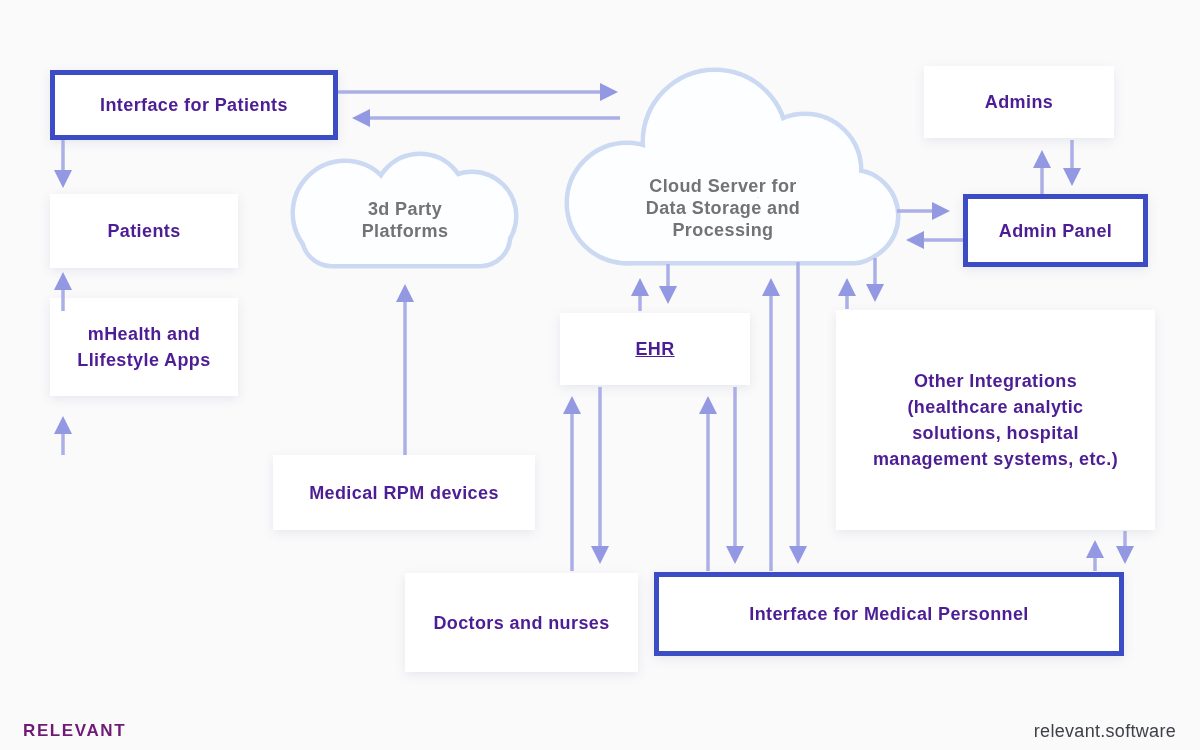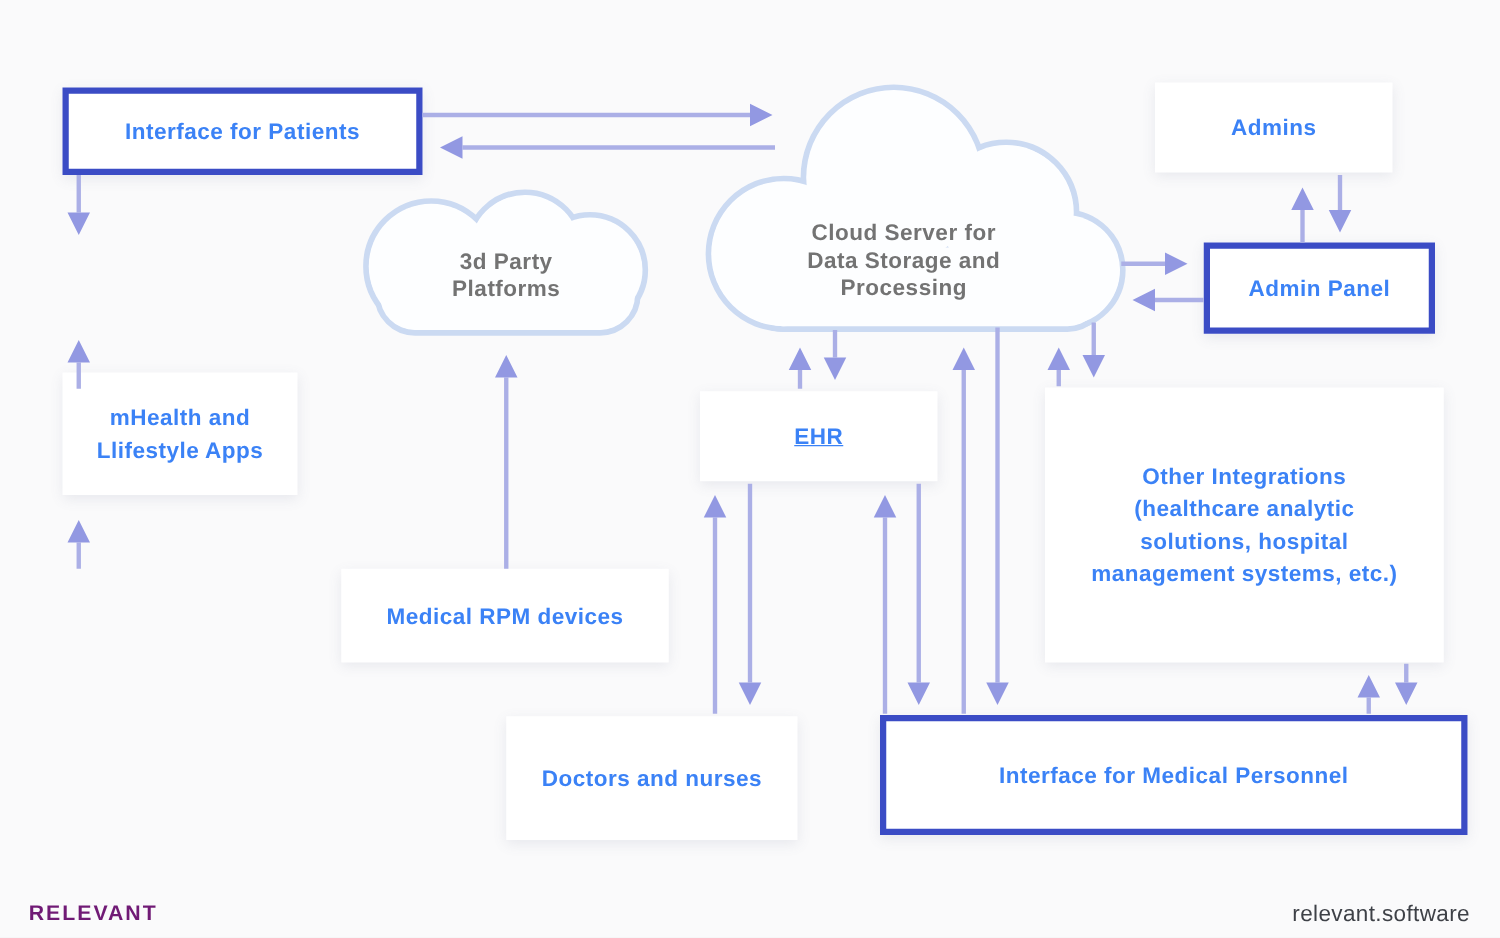--- a/index.html
+++ b/index.html
@@ -5,21 +5,21 @@
   html,body{margin:0;padding:0;}
   body{background:#e9e9ec;font-family:"Liberation Sans", sans-serif;}
   .stage{
     position:relative;width:1200px;height:750px;overflow:hidden;
     background:var(--bg,#fafafb);margin:0 auto;
   }
   .layer{position:absolute;left:0;top:0;width:1200px;height:750px;}
   svg.layer{pointer-events:none;}
   .node{
     position:absolute;display:flex;align-items:center;justify-content:center;
-    background:#ffffff;color:#3b82f6;text-align:center;
+    background:#ffffff;color:#4c1d95;text-align:center;
     box-shadow:0 3px 10px rgba(96,106,140,0.12);
     font-size:18px;font-weight:600;letter-spacing:0.4px;line-height:26px;
     box-sizing:border-box;z-index:2;
   }
   .node span{white-space:pre-line;}
   .node.accent{border:5px solid var(--accent,#3b4cc5);}
   .cloud-label{
     position:absolute;display:flex;align-items:center;justify-content:center;
     color:#737373;text-align:center;font-size:18px;font-weight:600;
     letter-spacing:0.4px;line-height:22px;z-index:2;background:transparent;
@@ -75,40 +75,43 @@
         <circle cx="472" cy="216" r="42"></circle>
         <rect x="304" y="206" width="204" height="58" rx="28"></rect>
       </g>
     </g>
   </svg>
 
   <div class="node accent" style="left:50px;top:70px;width:288px;height:70px;">
     <span>Interface for Patients</span>
   </div>
 
+  <div class="node" style="left:50px;top:194px;width:188px;height:74px;">
+    <span>Patients</span>
+  </div>
 
   <div class="node" style="left:50px;top:298px;width:188px;height:98px;">
     <span>mHealth and
 Llifestyle Apps</span>
   </div>
 
 
   <div class="node" style="left:273px;top:455px;width:262px;height:75px;">
     <span>Medical RPM devices</span>
   </div>
 
   <div class="node" style="left:560px;top:313px;width:190px;height:72px;text-decoration:underline;">
     <span>EHR</span>
   </div>
 
   <div class="node" style="left:405px;top:573px;width:233px;height:99px;">
     <span>Doctors and nurses</span>
   </div>
 
-  <div class="node accent" style="left:704px;top:572px;width:470px;height:96px;">
+  <div class="node accent" style="left:654px;top:572px;width:470px;height:84px;">
     <span>Interface for Medical Personnel</span>
   </div>
 
   <div class="node" style="left:924px;top:66px;width:190px;height:72px;">
     <span>Admins</span>
   </div>
 
   <div class="node accent" style="left:963px;top:194px;width:185px;height:73px;">
     <span>Admin Panel</span>
   </div>

